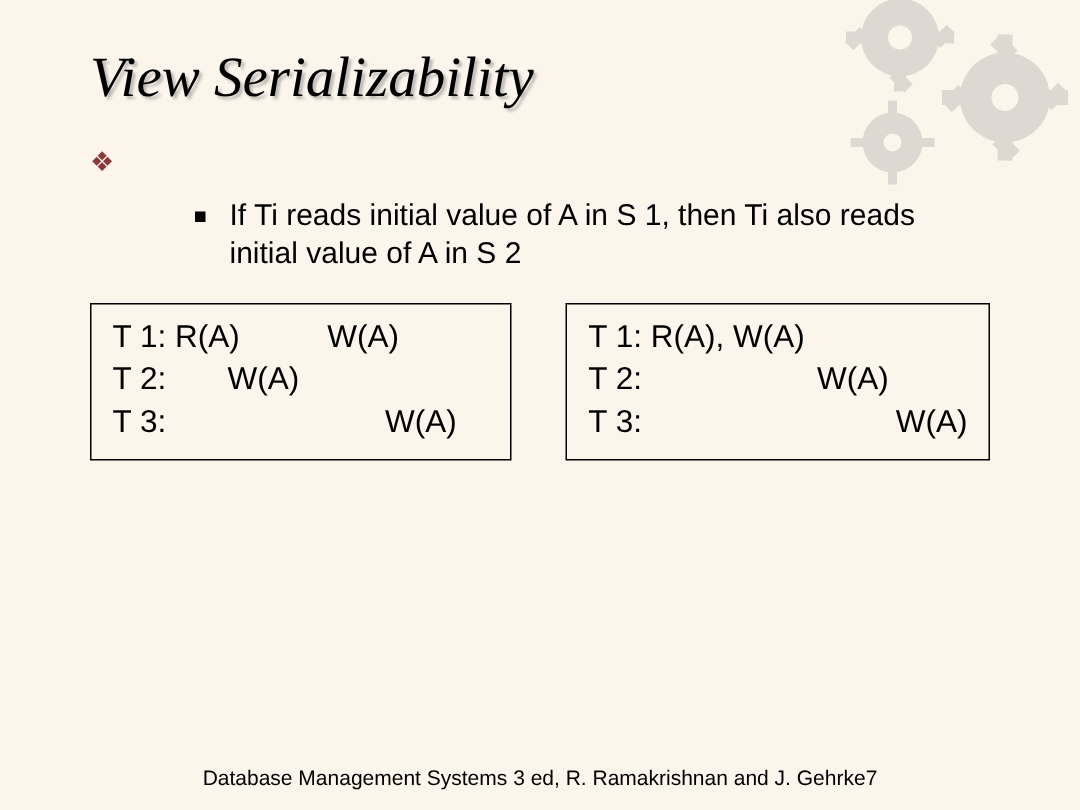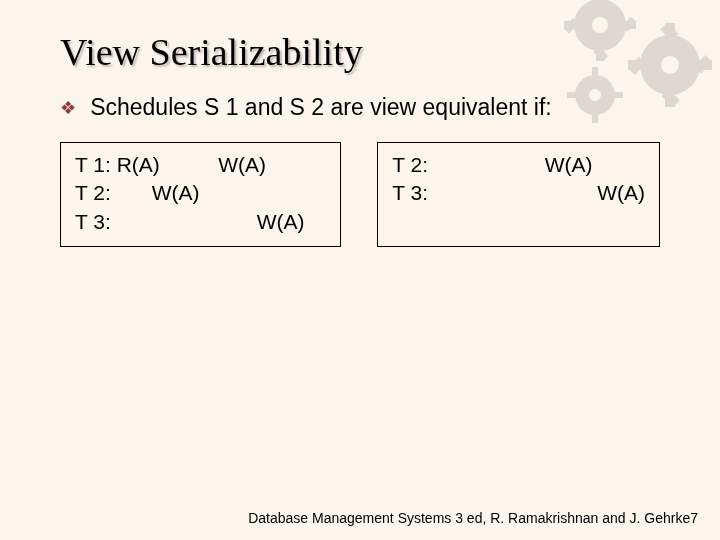--- a/index.html
+++ b/index.html
@@ -22,20 +22,21 @@
   }
   .slide {
     padding: 30px 60px 0 60px;
     box-sizing: border-box;
     width: 100%;
     height: 100%;
     position: relative;
   }
   h1 {
     font-family: "Times New Roman", Times, serif;
+    font-style: italic;
     font-weight: normal;
     font-size: 38px;
     margin: 0 0 20px 0;
     text-shadow: 2px 2px 2px rgba(0,0,0,0.25);
   }
   .top-item {
     display: flex;
     align-items: flex-start;
     font-size: 23px;
     margin: 10px 0 10px 0;
@@ -77,21 +78,21 @@
     flex: 1;
     font-family: Arial, sans-serif;
   }
   .box .row { white-space: pre; }
   .footer {
     position: absolute;
     bottom: 14px;
     left: 22px;
     right: 22px;
     display: flex;
-    justify-content: flex-end;
+    justify-content: center;
     font-size: 14px;
     color: #000;
   }
 </style>
 </head>
 <body>
 
 <svg class="gears" width="200" height="160" viewBox="0 0 200 160">
   <g fill="#888">
     <g transform="translate(60,55)">
@@ -128,33 +129,37 @@
     </g>
   </g>
 </svg>
 
 <div class="slide">
 
   <h1>View Serializability</h1>
 
   <div class="top-item">
     <span class="diamond">❖</span>
-    <span>Schedules S 1 and S 2 are view equivalent if:</span>
   </div>
 
   <div class="sub-list">
+    <div class="sub-item">
+      <span class="square"></span>
+      <span>If Ti reads initial value of A in S 1, then Ti also reads initial value of A in S 2</span>
+    </div>
   </div>
 
   <div class="boxes">
     <div class="box">
       <div class="row">T 1: R(A)          W(A)</div>
       <div class="row">T 2:       W(A)</div>
       <div class="row">T 3:                         W(A)</div>
     </div>
     <div class="box">
+      <div class="row">T 1: R(A), W(A)</div>
       <div class="row">T 2:                    W(A)</div>
       <div class="row">T 3:                             W(A)</div>
     </div>
   </div>
 
   <div class="footer">
     <span>Database Management Systems 3 ed, R. Ramakrishnan and J. Gehrke</span>
     <span>7</span>
   </div>
 

